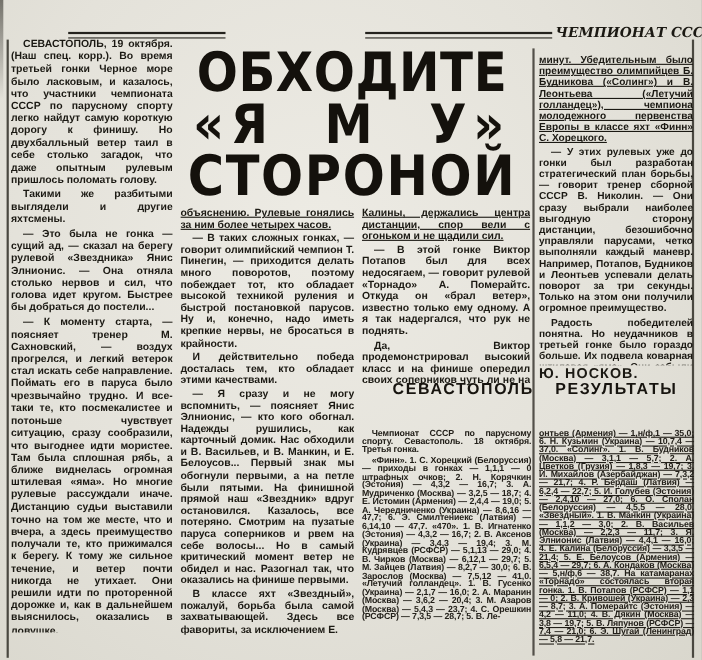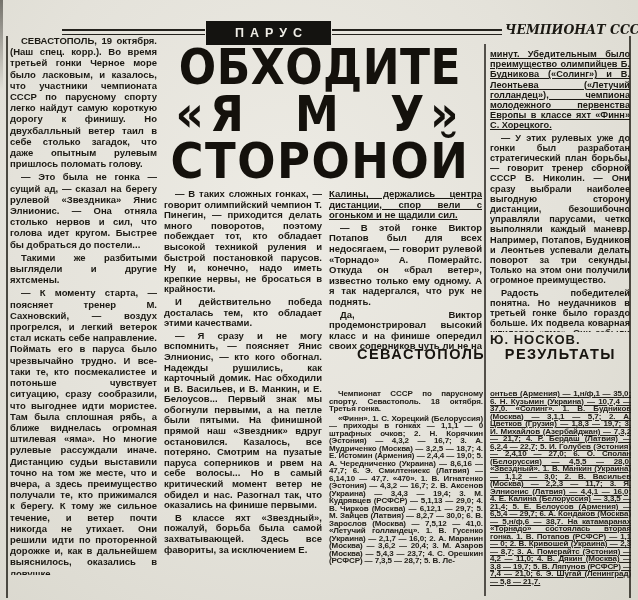--- a/index.html
+++ b/index.html
@@ -75,41 +75,39 @@
 
 <div class="sheet">
 
   <div class="page-edge"></div>
 
   <div class="vrule left"></div>
   <div class="vrule right"></div>
   <div class="vrule mid"></div>
 
   <div class="dbl-rule seg-left"></div>
-  <div class="rubric-box">
-    <span>ПАРУС</span>
-  </div>
   <div class="dbl-rule seg-right"></div>
   <div class="kicker">ЧЕМПИОНАТ СССР</div>
 
   <div class="headline">
     <div class="headline-line l1">ОБХОДИТЕ</div>
     <div class="headline-line l2">«Я М У»</div>
     <div class="headline-line l3">СТОРОНОЙ</div>
   </div>
 
   <div class="col col-1">
     <p>СЕВАСТОПОЛЬ, 19 октября. (Наш спец. корр.). Во время третьей гонки Черное море было ласковым, и казалось, что участники чемпионата СССР по парусному спорту легко найдут самую короткую дорогу к финишу. Но двухбалльный ветер таил в себе столько загадок, что даже опытным рулевым пришлось поломать голову.</p>
+    <p>Такими же разбитыми выглядели и другие яхтсмены.</p>
     <p>— Это была не гонка — сущий ад, — сказал на берегу рулевой «Звездника» Янис Элнионис. — Она отняла столько нервов и сил, что голова идет кругом. Быстрее бы добраться до постели...</p>
-    <p>Такими же разбитыми выглядели и другие яхтсмены.</p>
     <p>— К моменту старта, — поясняет тренер М. Сахновский, — воздух прогрелся, и легкий ветерок стал искать себе направление. Поймать его в паруса было чрезвычайно трудно. И все-таки те, кто посмекалистее и потоньше чувствует ситуацию, сразу сообразили, что выгоднее идти мористее. Там была сплошная рябь, а ближе виднелась огромная штилевая «яма». Но многие рулевые рассуждали иначе. Дистанцию судьи выставили точно на том же месте, что и вчера, а здесь преимущество получали те, кто прижимался к берегу. К тому же сильное течение, и ветер почти никогда не утихает. Они решили идти по проторенной дорожке и, как в дальнейшем выяснилось, оказались в ловушке.</p>
 
   </div>
 
   <div class="col col-2">
+    <p class="cont">объяснению. Рулевые гонялись за ним более четырех часов.</p>
     <p>— В таких сложных гонках, — говорит олимпийский чемпион Т. Пинегин, — приходится делать много поворотов, поэтому побеждает тот, кто обладает высокой техникой руления и быстрой постановкой парусов. Ну и, конечно, надо иметь крепкие нервы, не бросаться в крайности.</p>
     <p>И действительно победа досталась тем, кто обладает этими качествами.</p>
     <p>— Я сразу и не могу вспомнить, — поясняет Янис Элнионис, — кто кого обогнал. Надежды рушились, как карточный домик. Нас обходили и В. Васильев, и В. Манкин, и Е. Белоусов... Первый знак мы обогнули первыми, а на петле были пятыми. На финишной прямой наш «Звездник» вдруг остановился. Казалось, все потеряно. Смотрим на пузатые паруса соперников и рвем на себе волосы... Но в самый критический момент ветер не обидел и нас. Разогнал так, что оказались на финише первыми.</p>
     <p>В классе яхт «Звездный», пожалуй, борьба была самой захватывающей. Здесь все фавориты, за исключением Е.</p>
   </div>
 
   <div class="col col-3">
     <p class="cont">Калины, держались центра дистанции, спор вели с огоньком и не щадили сил.</p>
     <p>— В этой гонке Виктор Потапов был для всех недосягаем, — говорит рулевой «Торнадо» А. Померайтс. Откуда он «брал ветер», известно только ему одному. А я так надергался, что рук не поднять.</p>
     <p>Да, Виктор продемонстрировал высокий класс и на финише опередил своих соперников чуть ли не на 15</p>

